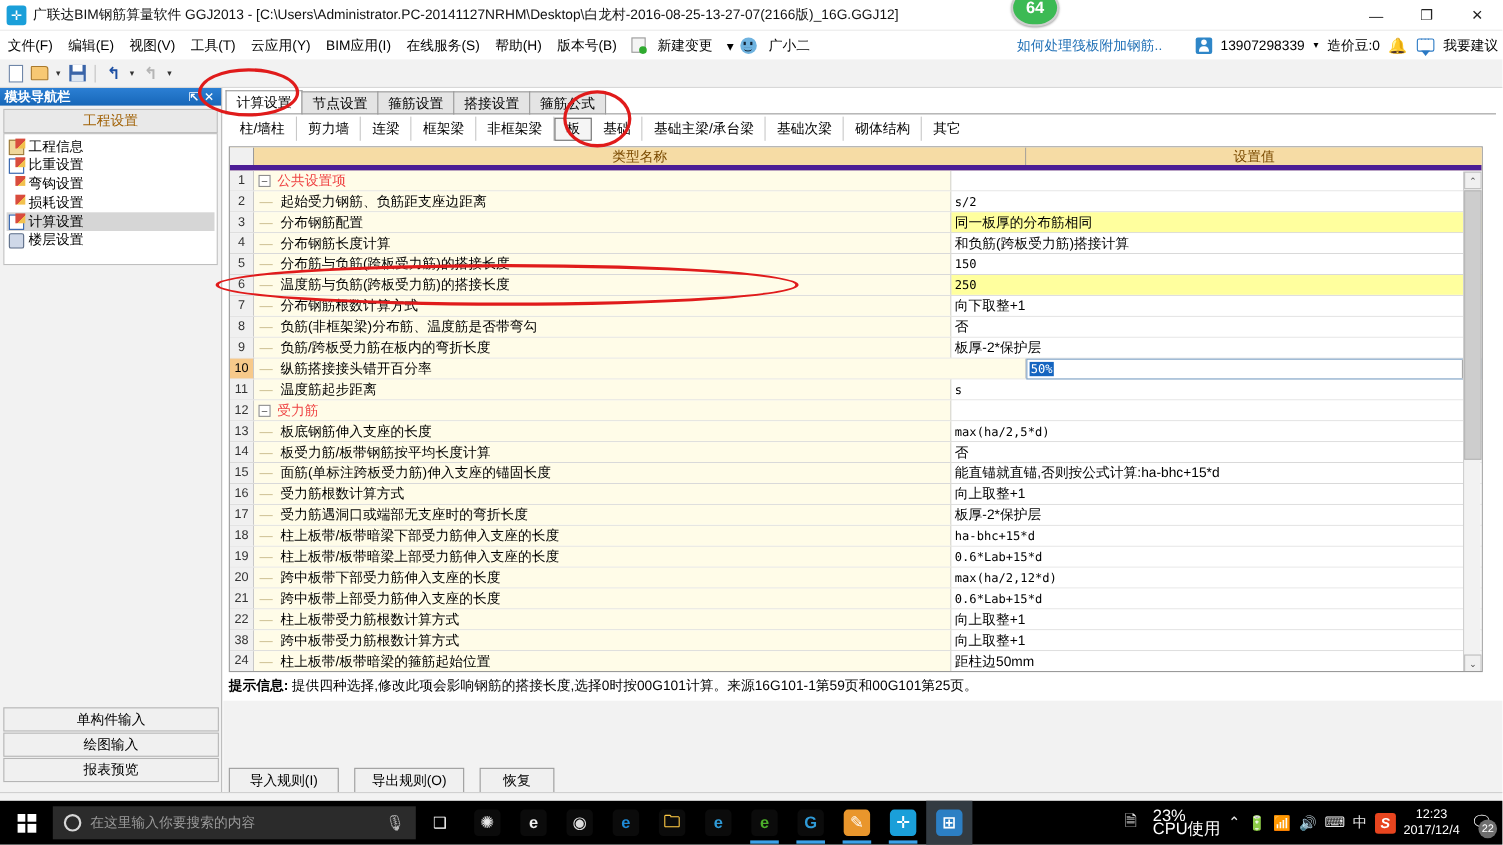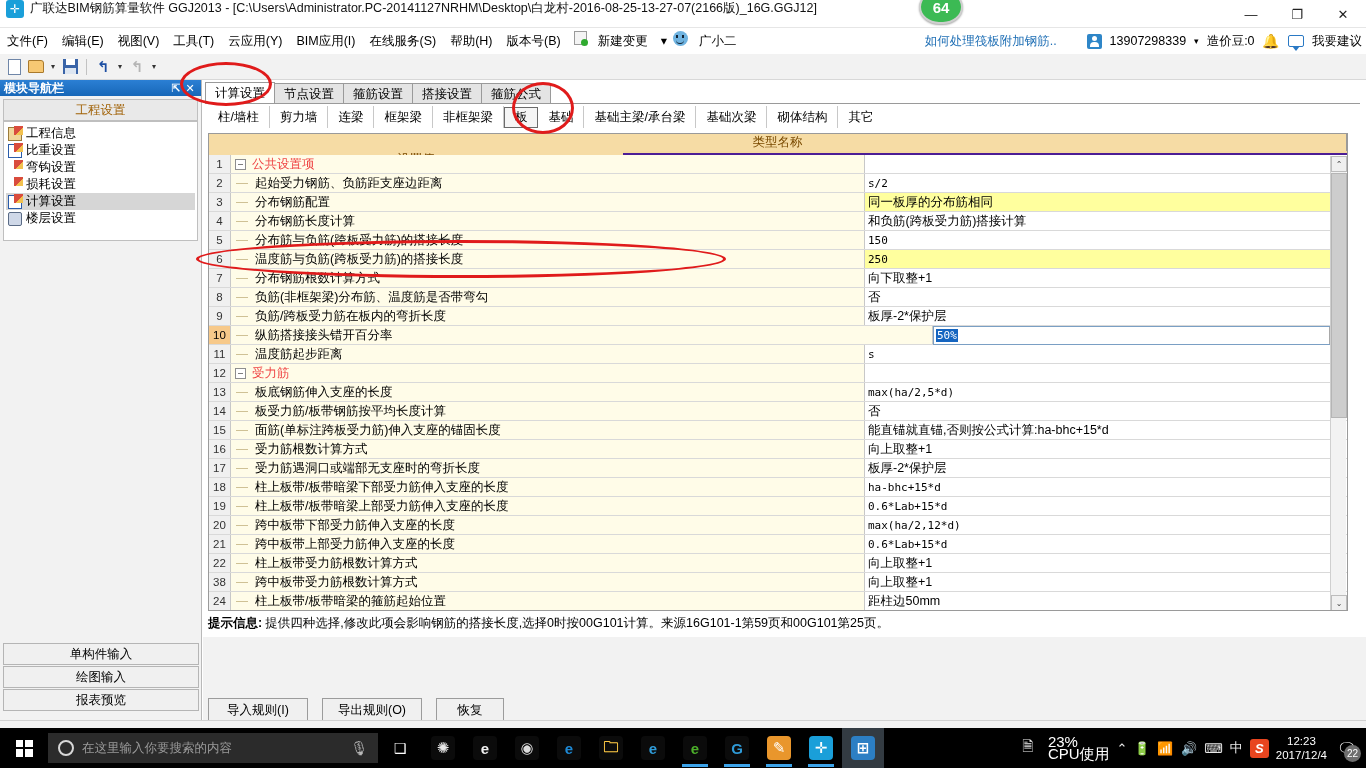--- a/index.html
+++ b/index.html
@@ -9,21 +9,21 @@
     overflow: hidden;
     font-family: "Liberation Sans", "DejaVu Sans", sans-serif;
     background: #ffffff;
   }
   #app { position: relative; width: 1366px; height: 768px; }
 
   
   .titlebar {
     position: absolute; left:0; top:0; width:1366px; height:28px;
     background:#ffffff; border-bottom:1px solid #e6e6e6;
-    display:flex; 
+    display:flex; align-items:center;
   }
   .title-ico {
     width:18px; height:18px; margin-left:6px; margin-right:6px;
     border-radius:3px; background:#1a9fd9; color:#fff;
     font-size:12px; line-height:18px; text-align:center; flex:none;
     position:relative;
   }
   .title-ico::after{
     content:"✛"; position:absolute; left:0; top:0; width:100%; height:100%;
     font-size:12px; color:#ffffff;
@@ -41,21 +41,21 @@
     display:flex; align-items:center; justify-content:center;
     box-shadow:0 1px 2px rgba(0,0,0,.35);
   }
 
   
   .menubar {
     position:absolute; left:0; top:28px; width:1366px; height:26px;
     background:#ffffff; display:flex; align-items:center;
   }
   .menu-item { font-size:12.5px; color:#000; padding:2px 7px; white-space:nowrap; }
-  .menu-extra { display:flex; gap:4px; margin-left:6px; }
+  .menu-extra { display:flex; align-items:center; gap:4px; margin-left:6px; }
   .mi-green {
     width:13px;height:14px;background:#f4f4f4;border:1px solid #9a9a9a;
     position:relative; display:inline-block;
   }
   .mi-green::after{content:"";position:absolute;right:-2px;bottom:-2px;width:7px;height:7px;border-radius:50%;background:#2faa2f;}
   .smiley{width:15px;height:15px;border-radius:50%;background:#6fb3e0;display:inline-block;position:relative;}
   .smiley::before{content:"";position:absolute;left:3px;top:4px;width:2px;height:3px;background:#123;box-shadow:6px 0 0 #123;}
   .smiley::after{content:"";position:absolute;left:3px;top:9px;width:8px;height:3px;border-bottom:1.5px solid #123;border-radius:0 0 5px 5px;}
 
   .menuright {
@@ -119,21 +119,21 @@
   .tabs-line{position:absolute;left:205px;top:103px;width:1155px;height:1px;background:#9a9a9a;}
 
   .tabs-row2{position:absolute;left:208px;top:104px;height:26px;display:flex;align-items:center;}
   .tab2{height:22px;padding:0 10px;font-size:12.5px;color:#000;display:flex;align-items:center;
         border-right:1px solid #c8c8c8;}
   .tab2.active{border:1px solid #6b6b6b;background:#f5f5f5;height:21px;}
 
   
   .grid{position:absolute;left:208px;top:133px;width:1140px;height:478px;
         border:1px solid #9a9a9a;background:#fff;overflow:hidden;}
-  .ghead{display:flex;height:21px;background:#f5d9a0;border-bottom:2px solid #4c1d95;flex-direction:column;}
+  .ghead{display:flex;height:21px;background:#f5d9a0;border-bottom:5px solid #4c1d95;}
   .gh-idx{width:22px;border-right:1px solid #9a9a9a;background:#f0f0f0;}
   .gh-name{flex:1;border-right:1px solid #9a9a9a;background:#f6dca5;
            display:flex;align-items:center;justify-content:center;font-size:12.5px;color:#7a4a00;}
   .gh-val{width:414px;background:#f6dca5;display:flex;align-items:center;justify-content:center;
           font-size:12.5px;color:#7a4a00;}
   .grows{height:456px;overflow:hidden;}
   .grow{display:flex;height:19px;border-bottom:1px solid #d9d9d9;font-size:12.5px;}
   .g-idx{width:22px;flex:none;background:#f0f0f0;border-right:1px solid #c8c8c8;
          text-align:center;color:#333;font-size:11.5px;line-height:18px;}
   .grow.cur .g-idx{background:#f7c98a;color:#000;}

